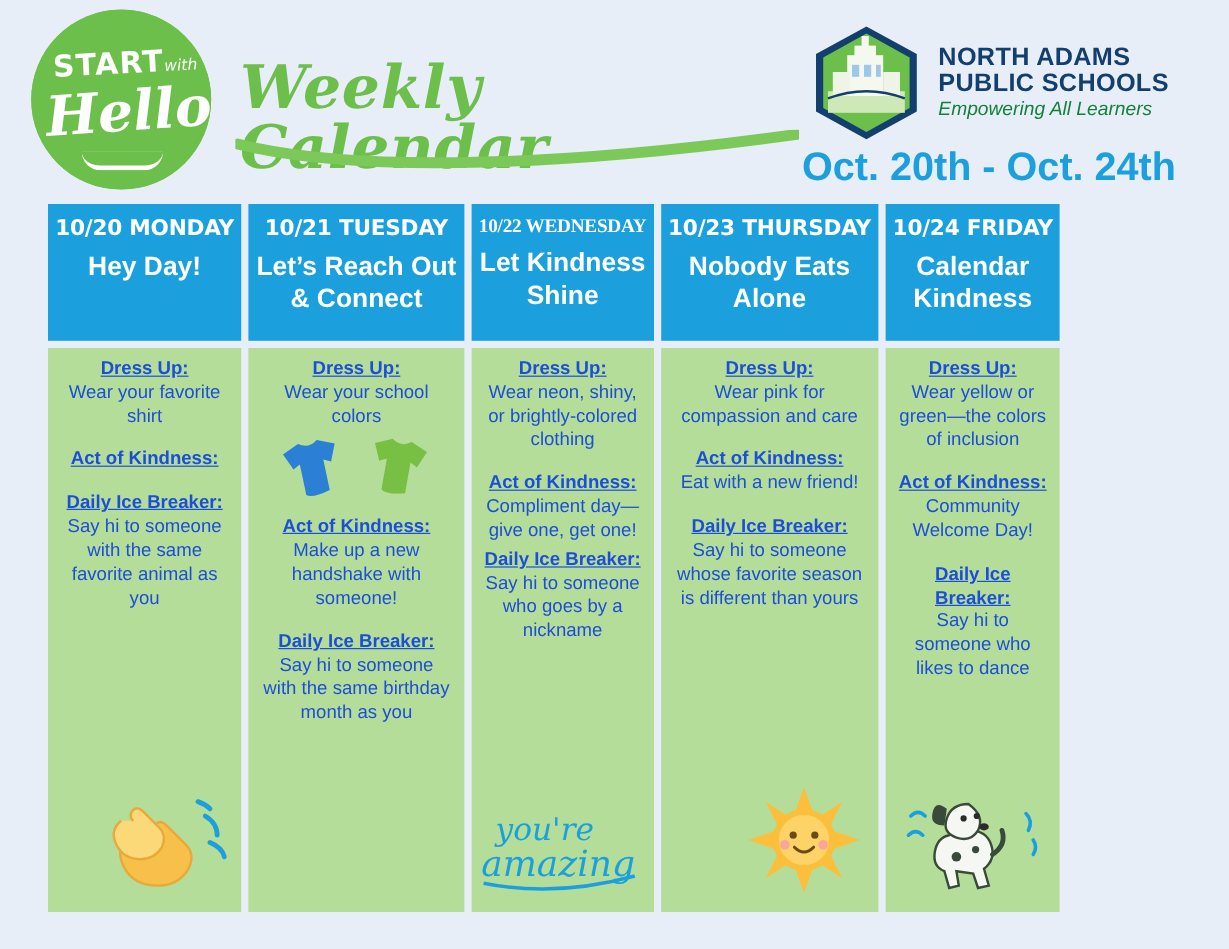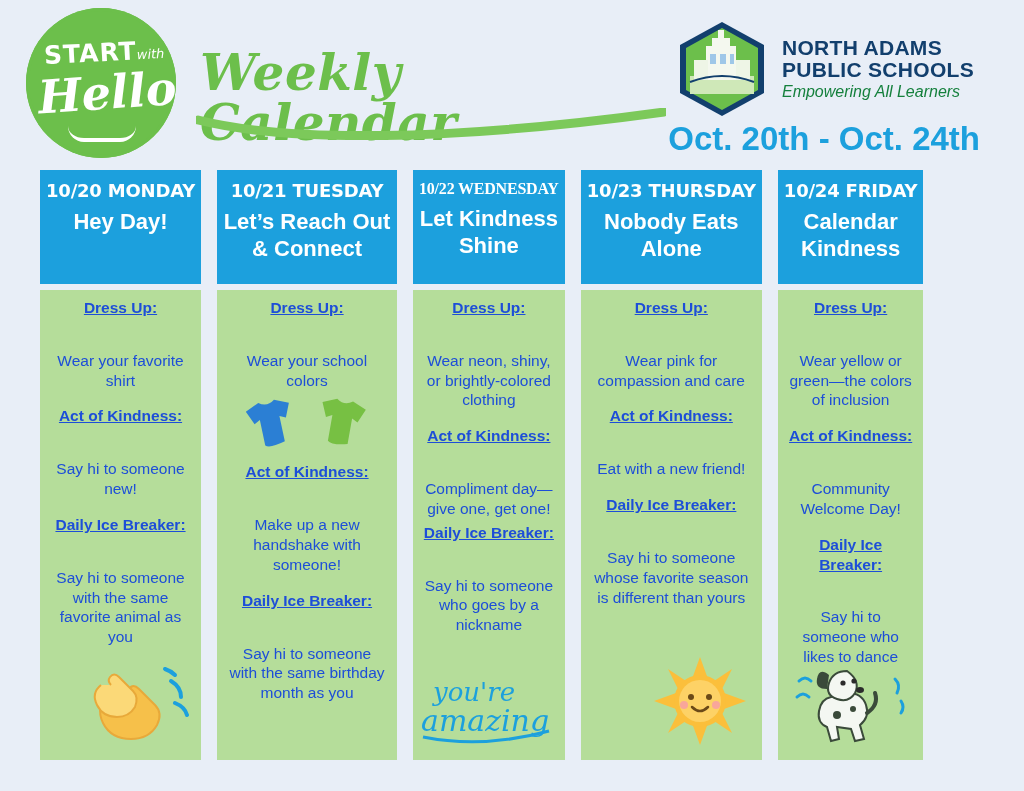--- a/index.html
+++ b/index.html
@@ -135,21 +135,21 @@
     margin-top: 3px;
   }
 
   
   .calendar {
     position: absolute;
     left: 40px;
     top: 170px;
     width: 784px;
     display: flex;
-    gap: 16px;
+    gap: 6px;
   }
   .day-col {
     width: 182px;
     display: flex;
     flex-direction: column;
   }
   .day-head {
     background: #1ca0dd;
     color: #ffffff;
     text-align: center;
@@ -181,21 +181,21 @@
     font-size: 15.5px;
     line-height: 1.28;
     position: relative;
     overflow: hidden;
   }
   .sec-label {
     font-weight: bold;
     text-decoration: underline;
     display: block;
   }
-  .sec-text { display: block; margin-top: 33px; }
+  .sec-text { display: block; }
   .sec { margin-bottom: 16px; }
   .sec:last-child { margin-bottom: 0; }
   .sec.tight { margin-bottom: 4px; }
 
   .art {
     position: absolute;
     left: 0; right: 12px;
     bottom: 6px;
     text-align: right;
     pointer-events: none;
@@ -266,21 +266,20 @@
       <div class="day-date">10/20 MONDAY</div>
       <div class="day-theme">Hey Day!</div>
     </div>
     <div class="day-body">
       <div class="sec">
         <span class="sec-label">Dress Up:</span>
         <span class="sec-text">Wear your favorite shirt</span>
       </div>
       <div class="sec">
         <span class="sec-label">Act of Kindness:</span>
-        <span class="sec-text">Say hi to someone new!</span>
       </div>
       <div class="sec">
         <span class="sec-label">Daily Ice Breaker:</span>
         <span class="sec-text">Say hi to someone with the same favorite animal as you</span>
       </div>
       <div class="art">
         <svg width="110" height="86" viewBox="0 0 110 86">
           <g stroke="#1ca0dd" stroke-width="4" fill="none" stroke-linecap="round">
             <path d="M92 18 q10 6 10 16"></path>
             <path d="M96 40 q10 4 12 12"></path>

